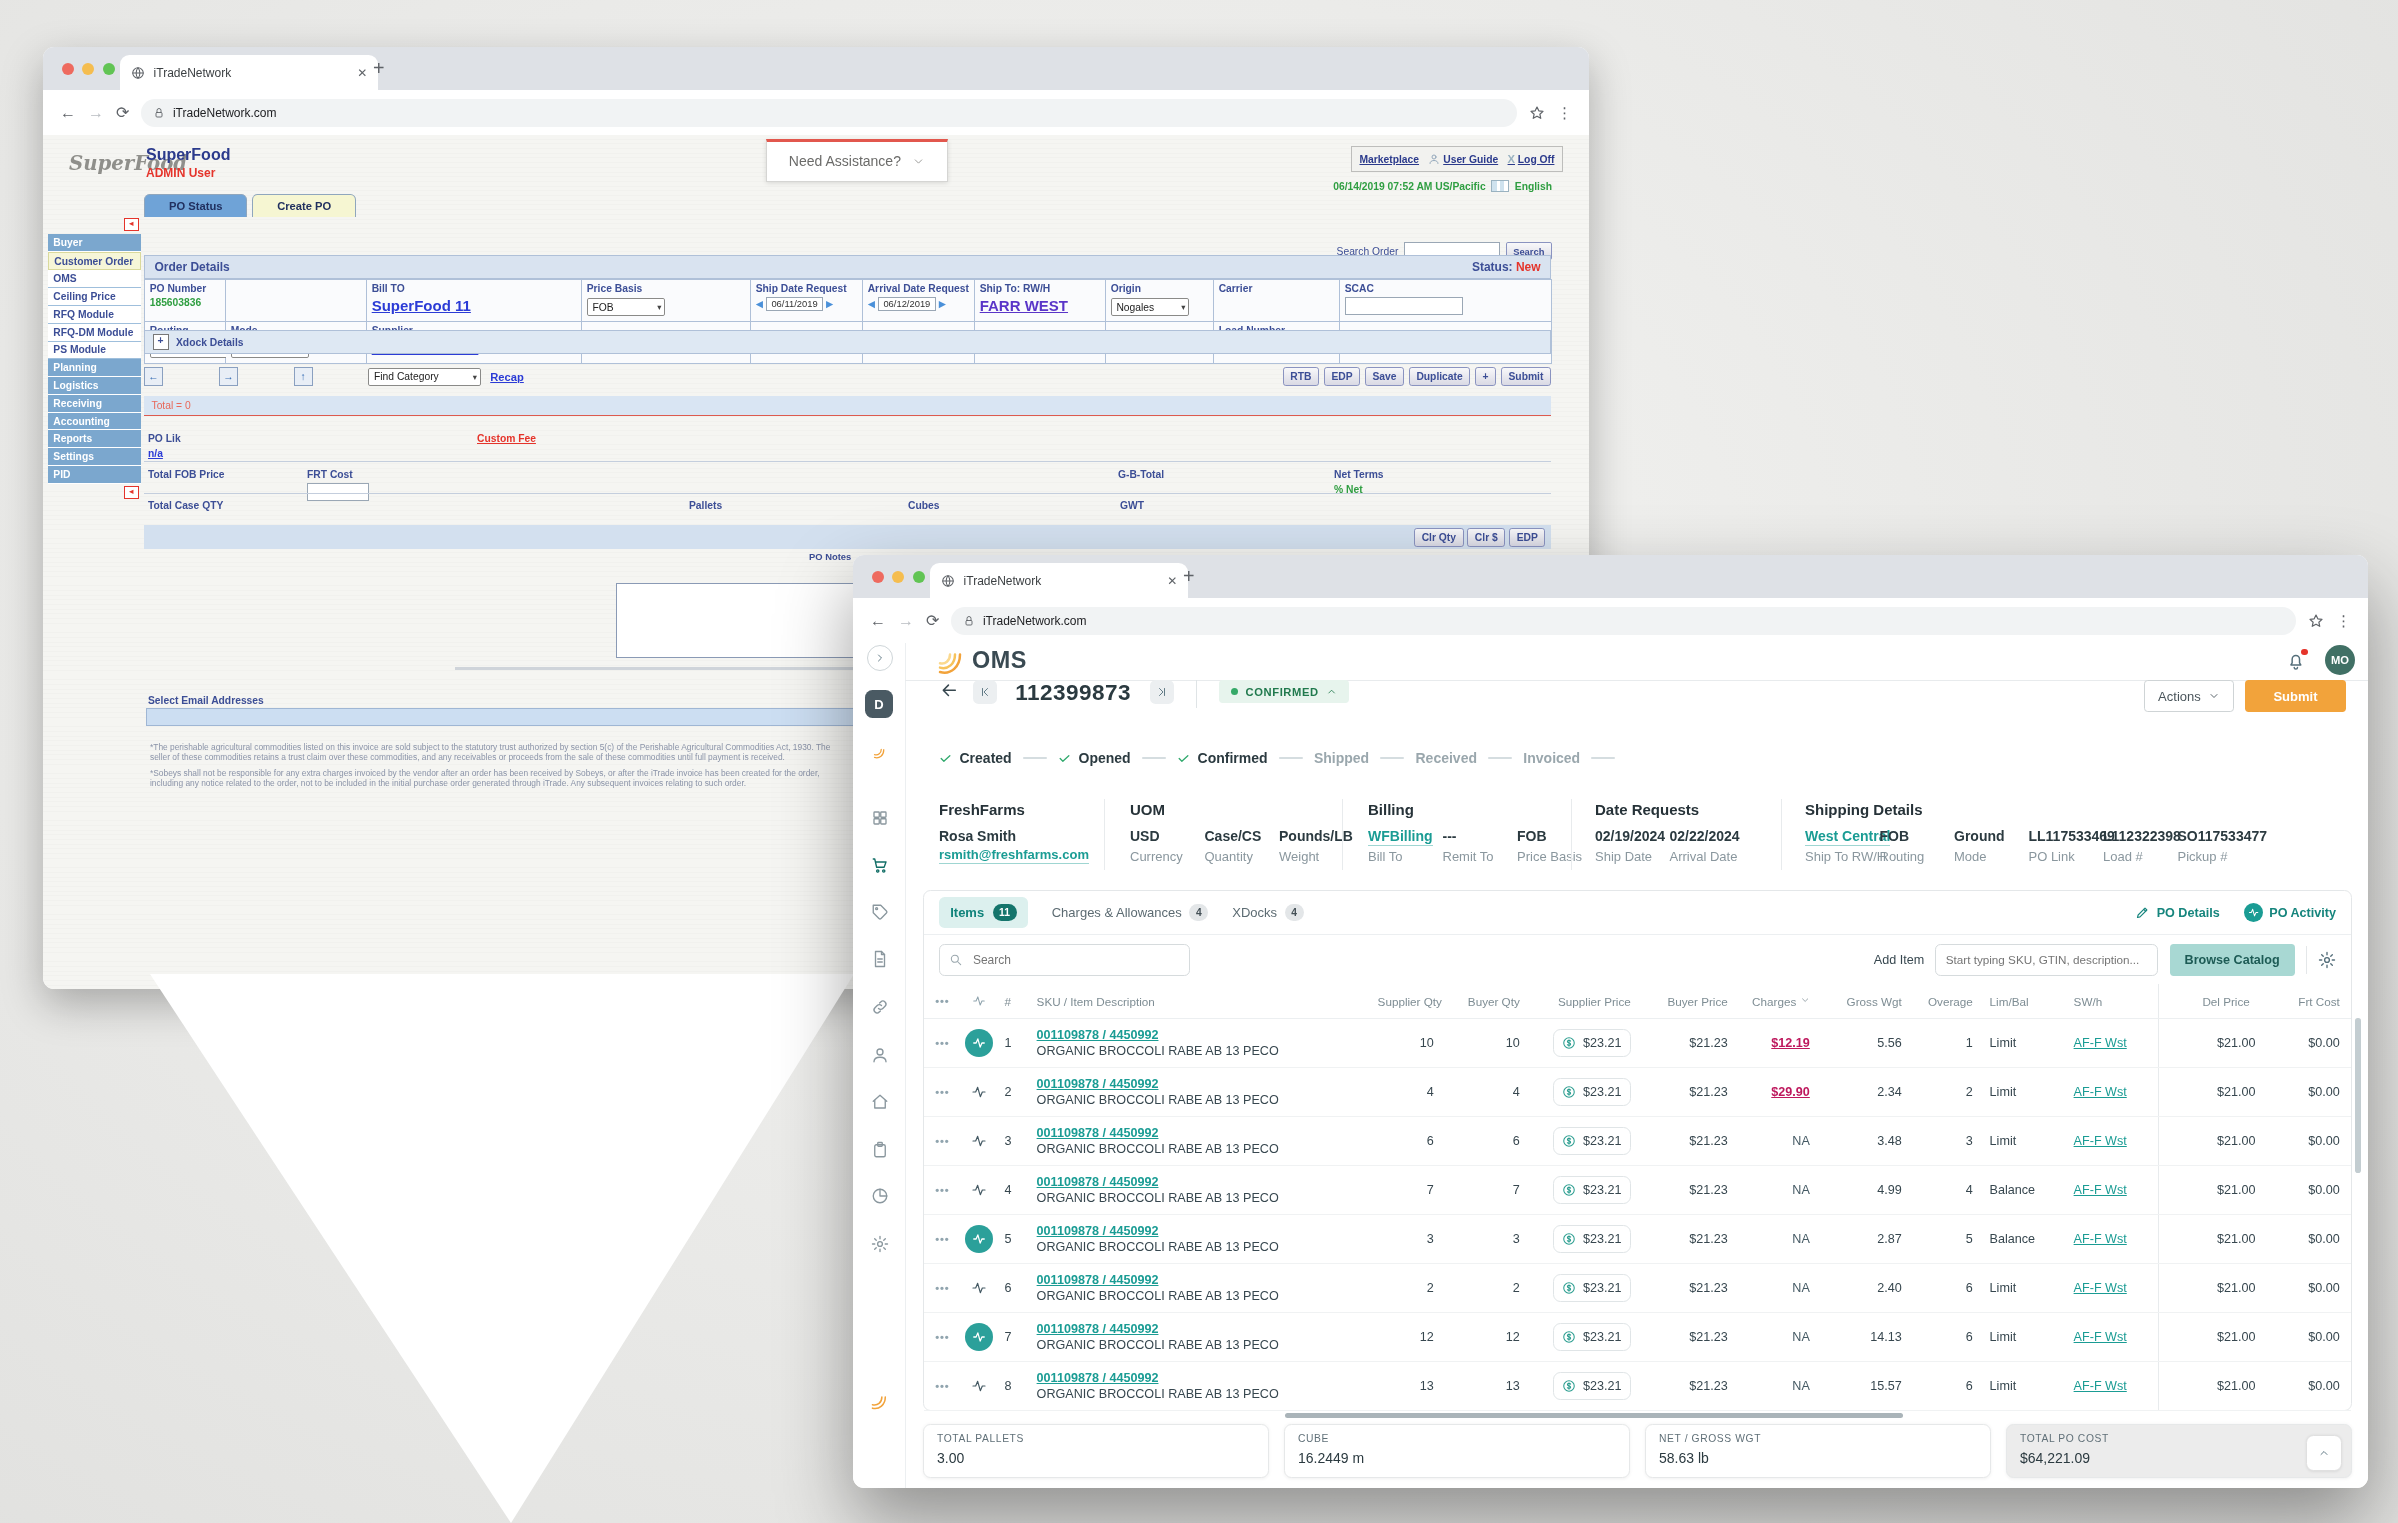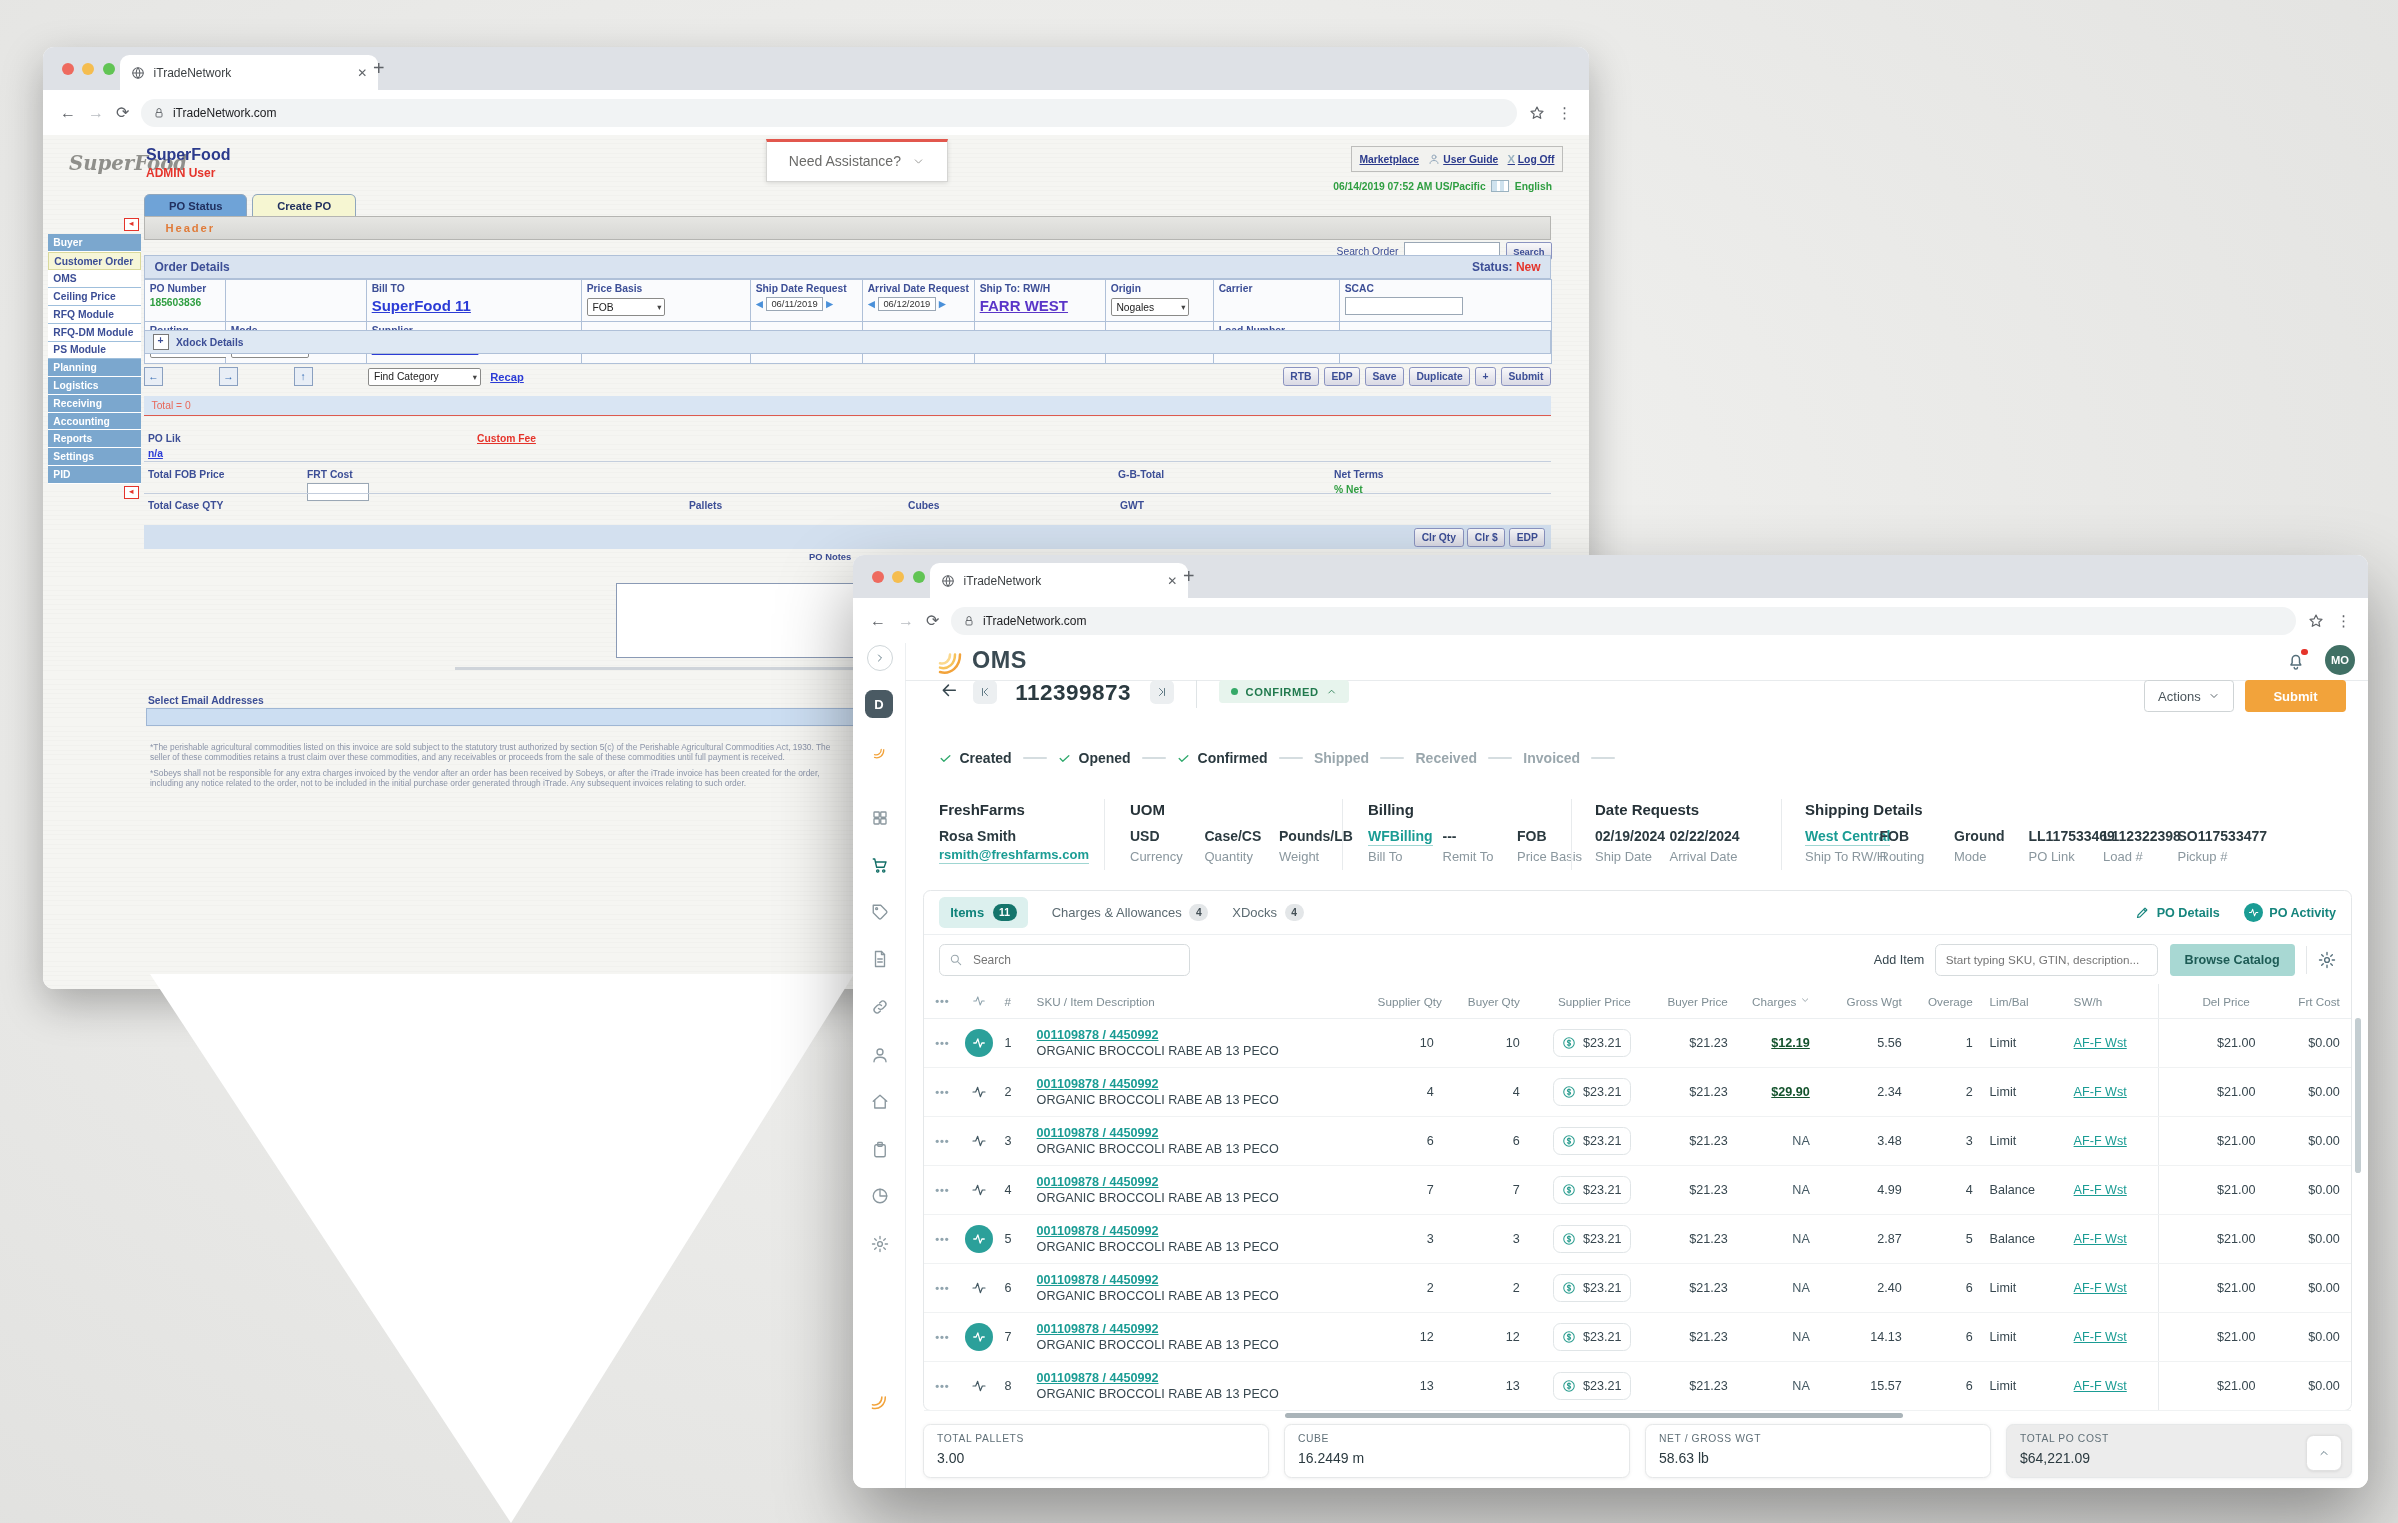--- a/index.html
+++ b/index.html
@@ -191,21 +191,21 @@
   .rt{text-align:right;padding-right:11.2px;}
   .kdots{color:#90a4ae;font-weight:bold;letter-spacing:0.9px;font-size:11.2px;padding-left:11.2px;}
   .hpulse{color:#90a4ae;display:flex;justify-content:center;}
   .c-del{border-left:0.9px solid #e8ebed;height:100%;display:flex;align-items:center;justify-content:flex-end;box-sizing:border-box;}
   .thead .c-del{justify-content:flex-end;}
   .sku a{color:#1a9c94;font-weight:bold;text-decoration:underline;font-size:12.6px;}
   .sku .desc{color:#37474f;margin-top:2.8px;font-size:12.6px;}
   .pricebox{display:inline-flex;align-items:center;gap:6.6px;border:0.9px solid #e0e5e7;border-radius:7.5px;padding:5.6px 8.4px;}
   .pricebox .dol{color:#2a9d8f;display:flex;}
   .charges{color:#455a64;}
-  .charges.lnk{color:#14532d;font-weight:bold;text-decoration:underline;}
+  .charges.lnk{color:#be185d;font-weight:bold;text-decoration:underline;}
   .swh a{color:#1a9c94;text-decoration:underline;}
   .row-pulse-badge{display:none;width:28px;height:28px;border-radius:50%;background:#2ba09a;color:#fff;align-items:center;justify-content:center;margin:0 auto;}
   .row-pulse-plain{display:flex;color:#455a64;justify-content:center;}
   .trow.badged .row-pulse-badge{display:flex;}
   .hscroll{height:9.4px;position:relative;}
   .hthumb{position:absolute;left:361px;top:1.9px;width:618px;height:5.6px;border-radius:2.8px;background:#aab4b9;}
   .vscroll{position:absolute;right:6.6px;top:375px;width:6.6px;height:155px;border-radius:2.8px;background:#c3cdd1;}
 
   .sumrow{position:absolute;left:70px;top:781px;width:1429px;display:flex;gap:15px;}
   .sum-card{flex:1;height:54px;background:#fff;border:0.9px solid #e6e8e9;border-radius:7.5px;box-shadow:0 0.9px 3.7px rgba(0,0,0,.06);
@@ -301,23 +301,20 @@
           <div class="bw-tab on">
             <span>PO Status</span>
           </div>
 
           <div class="bw-tab">
             <span>Create PO</span>
           </div>
 
       </div>
 
-      <div class="abs bw-headerbar">
-        <span>Header</span>
-      </div>
 
       <div class="abs searchorder">
         <label>Search Order</label>
         <input style="">
         <button class="so-btn">Search</button>
       </div>
 
       <div class="abs bw-side">
         <div class="sb-arrow">◄</div>
 

